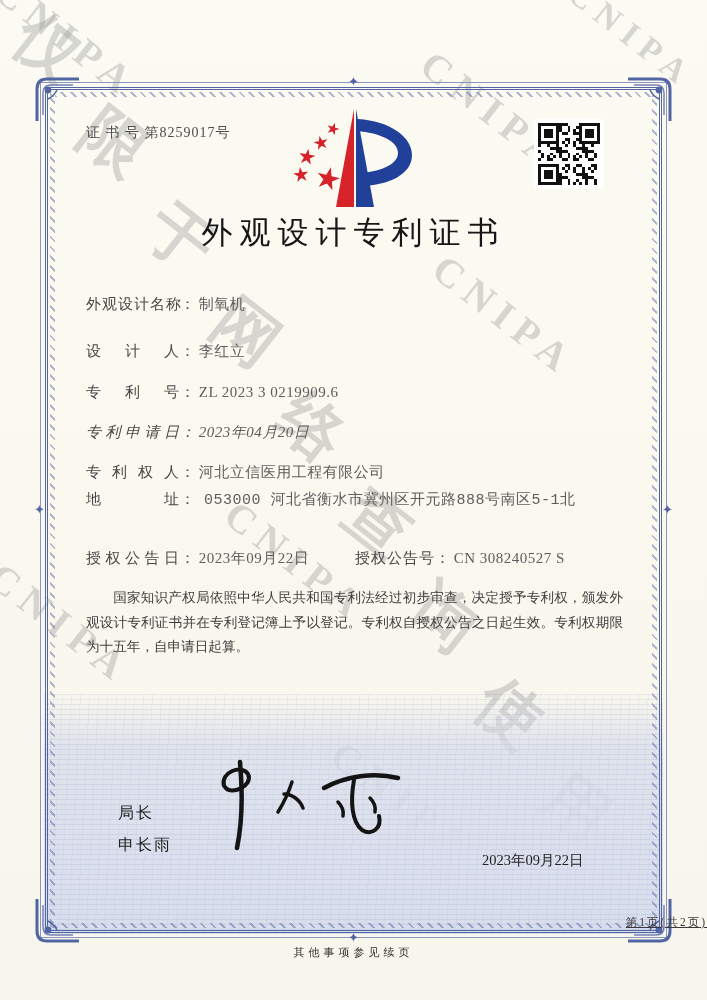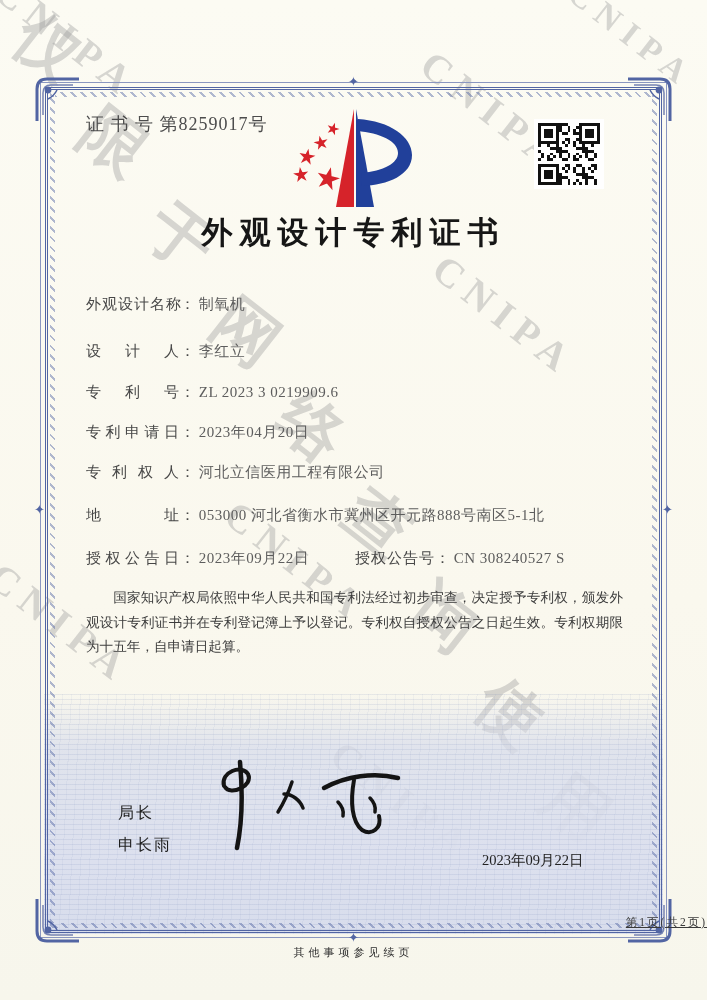--- a/index.html
+++ b/index.html
@@ -34,36 +34,36 @@
 
   
   .guilloche { position:absolute; left:44px; right:44px; top:694px; bottom:66px; z-index:2;
      background:
        repeating-linear-gradient(to bottom, rgba(104,125,178,.13) 0 1px, rgba(104,125,178,0) 1px 5px),
        repeating-linear-gradient(93deg, rgba(104,125,178,.07) 0 1px, rgba(104,125,178,0) 1px 9px),
        linear-gradient(180deg, rgba(219,224,238,0) 0%, rgba(216,221,236,.75) 22%, #dce0ee 70%, #d8ddec 100%); }
 
   .content { position:absolute; inset:0; z-index:4; }
 
-  .cert-no { position:absolute; left:86px; top:112px; font-size:18px; color:#4c4c4c; letter-spacing:1px; }
+  .cert-no { position:absolute; left:86px; top:124px; font-size:14px; color:#4c4c4c; letter-spacing:1px; }
 
   .logo { position:absolute; left:288px; top:103px; width:132px; height:112px; }
 
   .qr { position:absolute; left:534px; top:119px; width:70px; height:70px; background:#fff; padding:4px; }
   .qr svg { width:62px; height:62px; display:block; }
 
   .title { position:absolute; left:0; top:212px; width:100%; text-align:center;
-     font-size:31px; font-weight:bold; color:#161616; letter-spacing:7px; }
+     font-size:31px; font-weight:normal; color:#161616; letter-spacing:7px; }
 
   .fields { position:absolute; left:86px; top:289px; width:545px; font-size:15px; color:#4e4e4e; }
   .frow { position:absolute; left:0; white-space:nowrap; }
   .flabel { display:inline-block; width:94px; text-align:justify; text-align-last:justify; color:#474747; letter-spacing:1px; vertical-align:top; }
   .fcolon { color:#474747; }
   .fvalue { color:#5d5d5d; letter-spacing:.5px;margin-top:41px; }
-  .r1{top:6px;} .r2{top:53px;} .r3{top:94px;} .r4{top:134px;} .r5{top:174px;} .r6{top:217px;} .r7{top:260px;}
+  .r1{top:6px;} .r2{top:53px;} .r3{top:94px;} .r4{top:134px;font-style:italic;} .r5{top:174px;} .r6{top:201px;font-family:Liberation Mono, monospace;} .r7{top:260px;}
   .grant-no { margin-left:42px; }
   .grant-no .flabel2 { color:#474747; letter-spacing:1px; }
 
   .body-text { position:absolute; left:86px; top:586px; width:537px; font-size:13.6px; line-height:1.82; color:#3d3d3d; text-align:justify; }
   .body-text p { text-indent:2em; margin:0; }
 
   .director { position:absolute; left:118px; top:797px; font-size:16px; color:#1d1d1d; line-height:2.0; letter-spacing:2px; }
   .signature { position:absolute; left:196px; top:756px; width:215px; height:100px; }
   .issue-date { position:absolute; left:482px; top:851px; font-size:14.5px; color:#222; }
 

